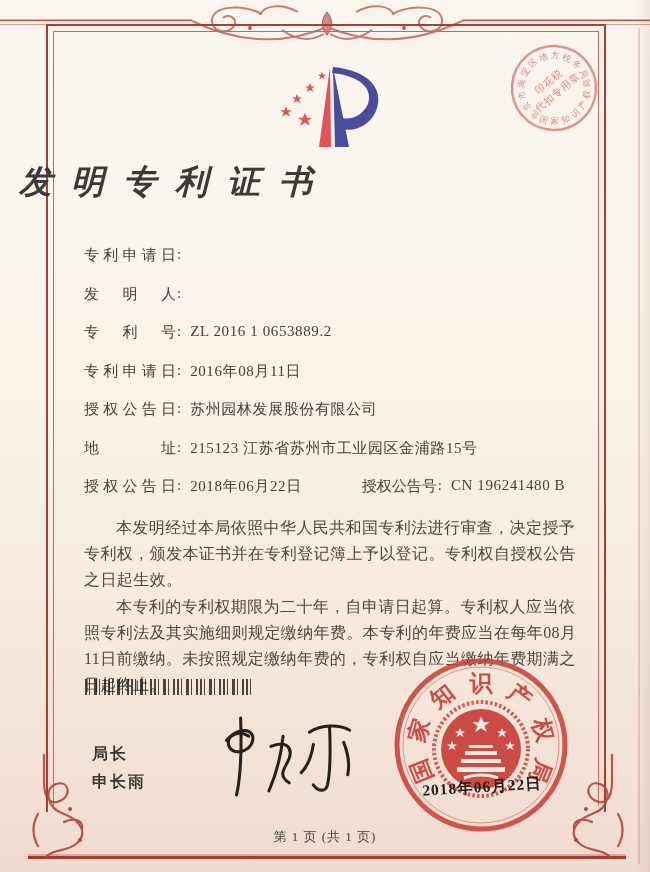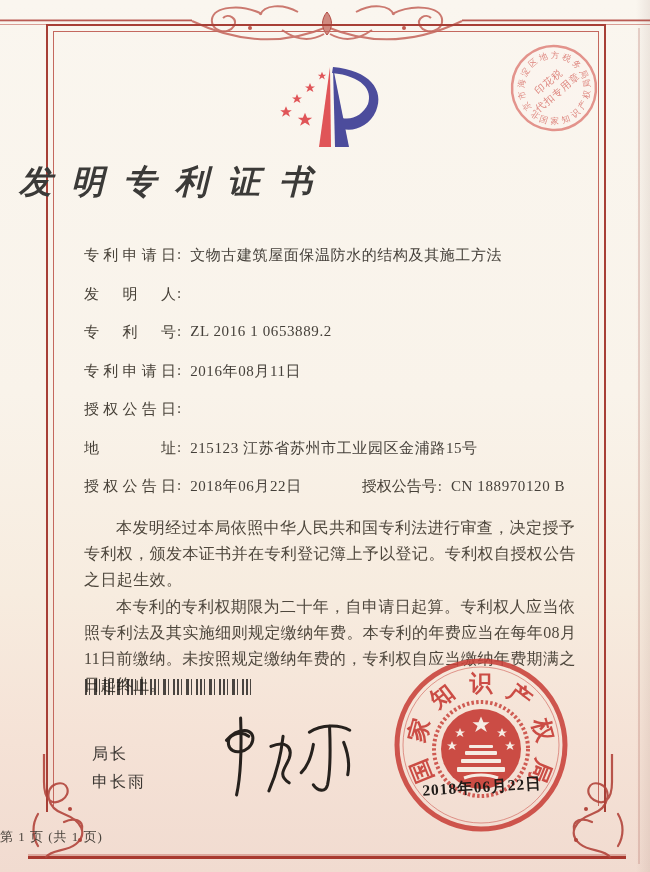--- a/index.html
+++ b/index.html
@@ -36,57 +36,57 @@
   .logo { position:absolute; left:272px; top:54px; width:120px; height:104px; }
   .title { position:absolute; left:0; right:0; top:160px; text-align:left;
     font-size:33px; font-weight:600; color:#3b3a38; letter-spacing:19px; padding-left:19px;font-style:italic; }
 
   
   .fields { position:absolute; left:84px; right:60px; top:246px; font-size:15px; color:#474138; }
   .row { display:flex; align-items:flex-start; margin-bottom:15.5px; min-height:23px; font-weight:500; }
   .lbl { display:inline-block; width:92px; text-align:justify; text-align-last:justify; flex:none; }
   .colon { flex:none; margin:0 9px 0 1px; }
   .val { color:#45403a; letter-spacing:.6px; }
-  .row.dual .group2 { display:flex; margin-left:60px;align-items:center; }
+  .row.dual .group2 { display:flex; margin-left:60px; }
   .row.dual .lbl2 { flex:none; }
 
   
   .paras { position:absolute; left:84px; right:70px; top:500px;
     font-size:16px; line-height:1.64; color:#4e473d; letter-spacing:.4px;margin-top:15px; }
   .paras p { text-indent:2em; }
 
   
   .barcode { position:absolute; left:85px; top:679px; width:166px; height:16px;
     background:repeating-linear-gradient(90deg,
       #24211e 0 2px, transparent 2px 4px,
       #24211e 4px 5px, transparent 5px 9px,
       #24211e 9px 12px, transparent 12px 14px,
       #24211e 14px 15px, transparent 15px 19px,
       #24211e 19px 21px, transparent 21px 23px);
     opacity:.82;
   }
 
   
   .director { position:absolute; left:92px; top:740px; font-size:16px; color:#3c3733;
-    font-weight:400; line-height:28px; letter-spacing:2px;
+    font-weight:700; line-height:28px; letter-spacing:2px;
     font-family:"Liberation Sans","DejaVu Sans",sans-serif; }
   .signature { position:absolute; left:192px; top:706px; width:170px; height:96px; }
 
   
   .seal { position:absolute; left:392px; top:656px; width:178px; height:178px; opacity:.93; }
   .seal-date { position:absolute; left:396px; top:777px; width:172px; text-align:center;
     font-size:15.5px; font-weight:700; color:#1f1b18; letter-spacing:1px;
     transform:rotate(-3.5deg); }
 
   
   .tax-stamp { position:absolute; left:506px; top:40px; width:96px; height:96px;
     transform:rotate(-40deg); opacity:.85; }
 
   
-  .footer { position:absolute; left:0; right:0; bottom:26px; 
+  .footer { position:absolute; left:0; right:0; bottom:26px; text-align:center;
     font-size:13px; color:#4a443d; letter-spacing:1px; }
 </style>
 </head>
 <body>
 
 <div class="sheet">
 
   <svg class="top-orn" viewBox="0 0 650 54">
     <g stroke="#b24a42" fill="none">
       <rect x="0" y="19.5" width="192" height="1.8" fill="#b24a42" stroke="none" opacity=".9"></rect>
@@ -151,53 +151,53 @@
       <use href="#star-a" transform="translate(33,66) scale(0.72)"></use>
     </g>
   </svg>
 
   <div class="title">发明专利证书</div>
 
   <div class="fields">
     <div class="row">
       <span class="lbl">专利申请日</span>
         <span class="colon">:</span>
-      <span class="val">文物古建筑屋面保温防水的结构及其施工方法</span>
     </div>
     <div class="row">
       <span class="lbl">发明人</span>
         <span class="colon">:</span>
     </div>
     <div class="row">
       <span class="lbl">专利号</span>
         <span class="colon">:</span>
       <span class="val">ZL 2016 1 0653889.2</span>
     </div>
     <div class="row">
       <span class="lbl">专利申请日</span>
         <span class="colon">:</span>
       <span class="val">2016年08月11日</span>
     </div>
     <div class="row">
       <span class="lbl">授权公告日</span>
         <span class="colon">:</span>
+      <span class="val">苏州园林发展股份有限公司</span>
     </div>
     <div class="row">
       <span class="lbl">地址</span>
         <span class="colon">:</span>
       <span class="val">215123 江苏省苏州市工业园区金浦路15号</span>
     </div>
     <div class="row dual">
       <span class="lbl">授权公告日</span>
         <span class="colon">:</span>
       <span class="val">2018年06月22日</span>
       <span class="group2">
         <span class="lbl2">授权公告号</span>
           <span class="colon">:</span>
-        <span class="val">CN 188970120 B</span>
+        <span class="val">CN 196241480 B</span>
       </span>
     </div>
   </div>
 
   <div class="paras">
     <p>本发明经过本局依照中华人民共和国专利法进行审查，决定授予专利权，颁发本证书并在专利登记簿上予以登记。专利权自授权公告之日起生效。</p>
     <p>本专利的专利权期限为二十年，自申请日起算。专利权人应当依照专利法及其实施细则规定缴纳年费。本专利的年费应当在每年08月11日前缴纳。未按照规定缴纳年费的，专利权自应当缴纳年费期满之日起终止。</p>
   </div>
 
   <div class="barcode"></div>

